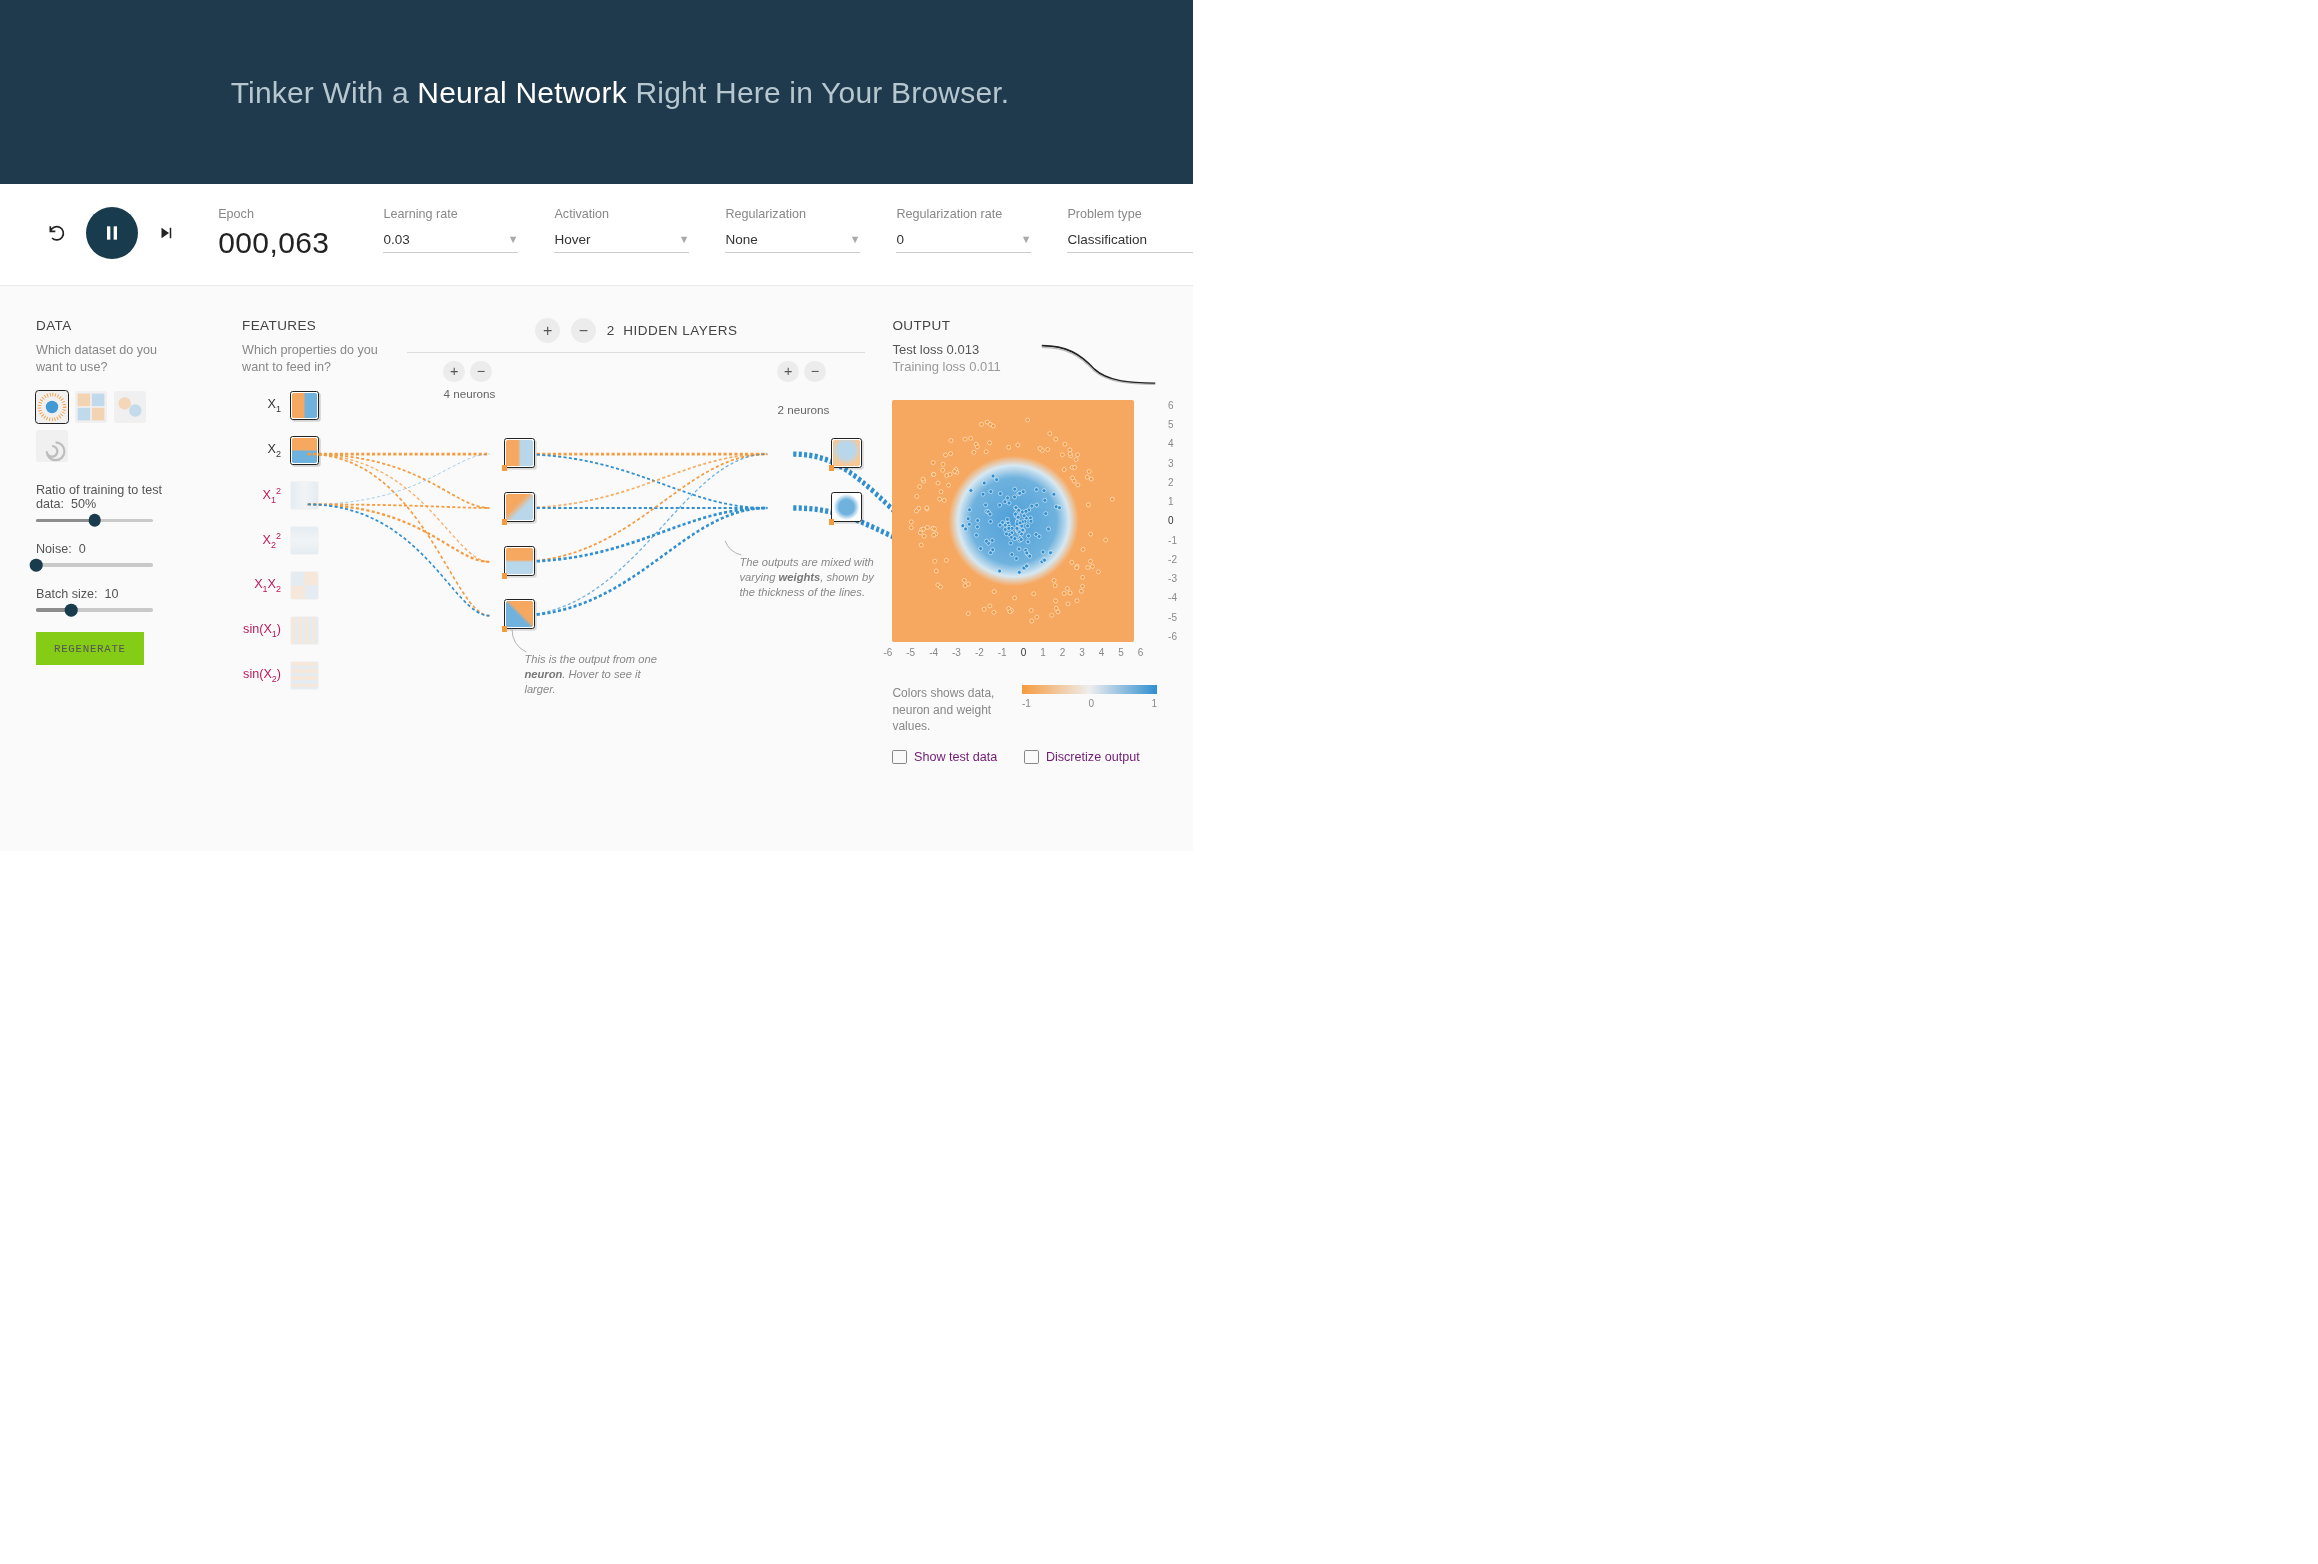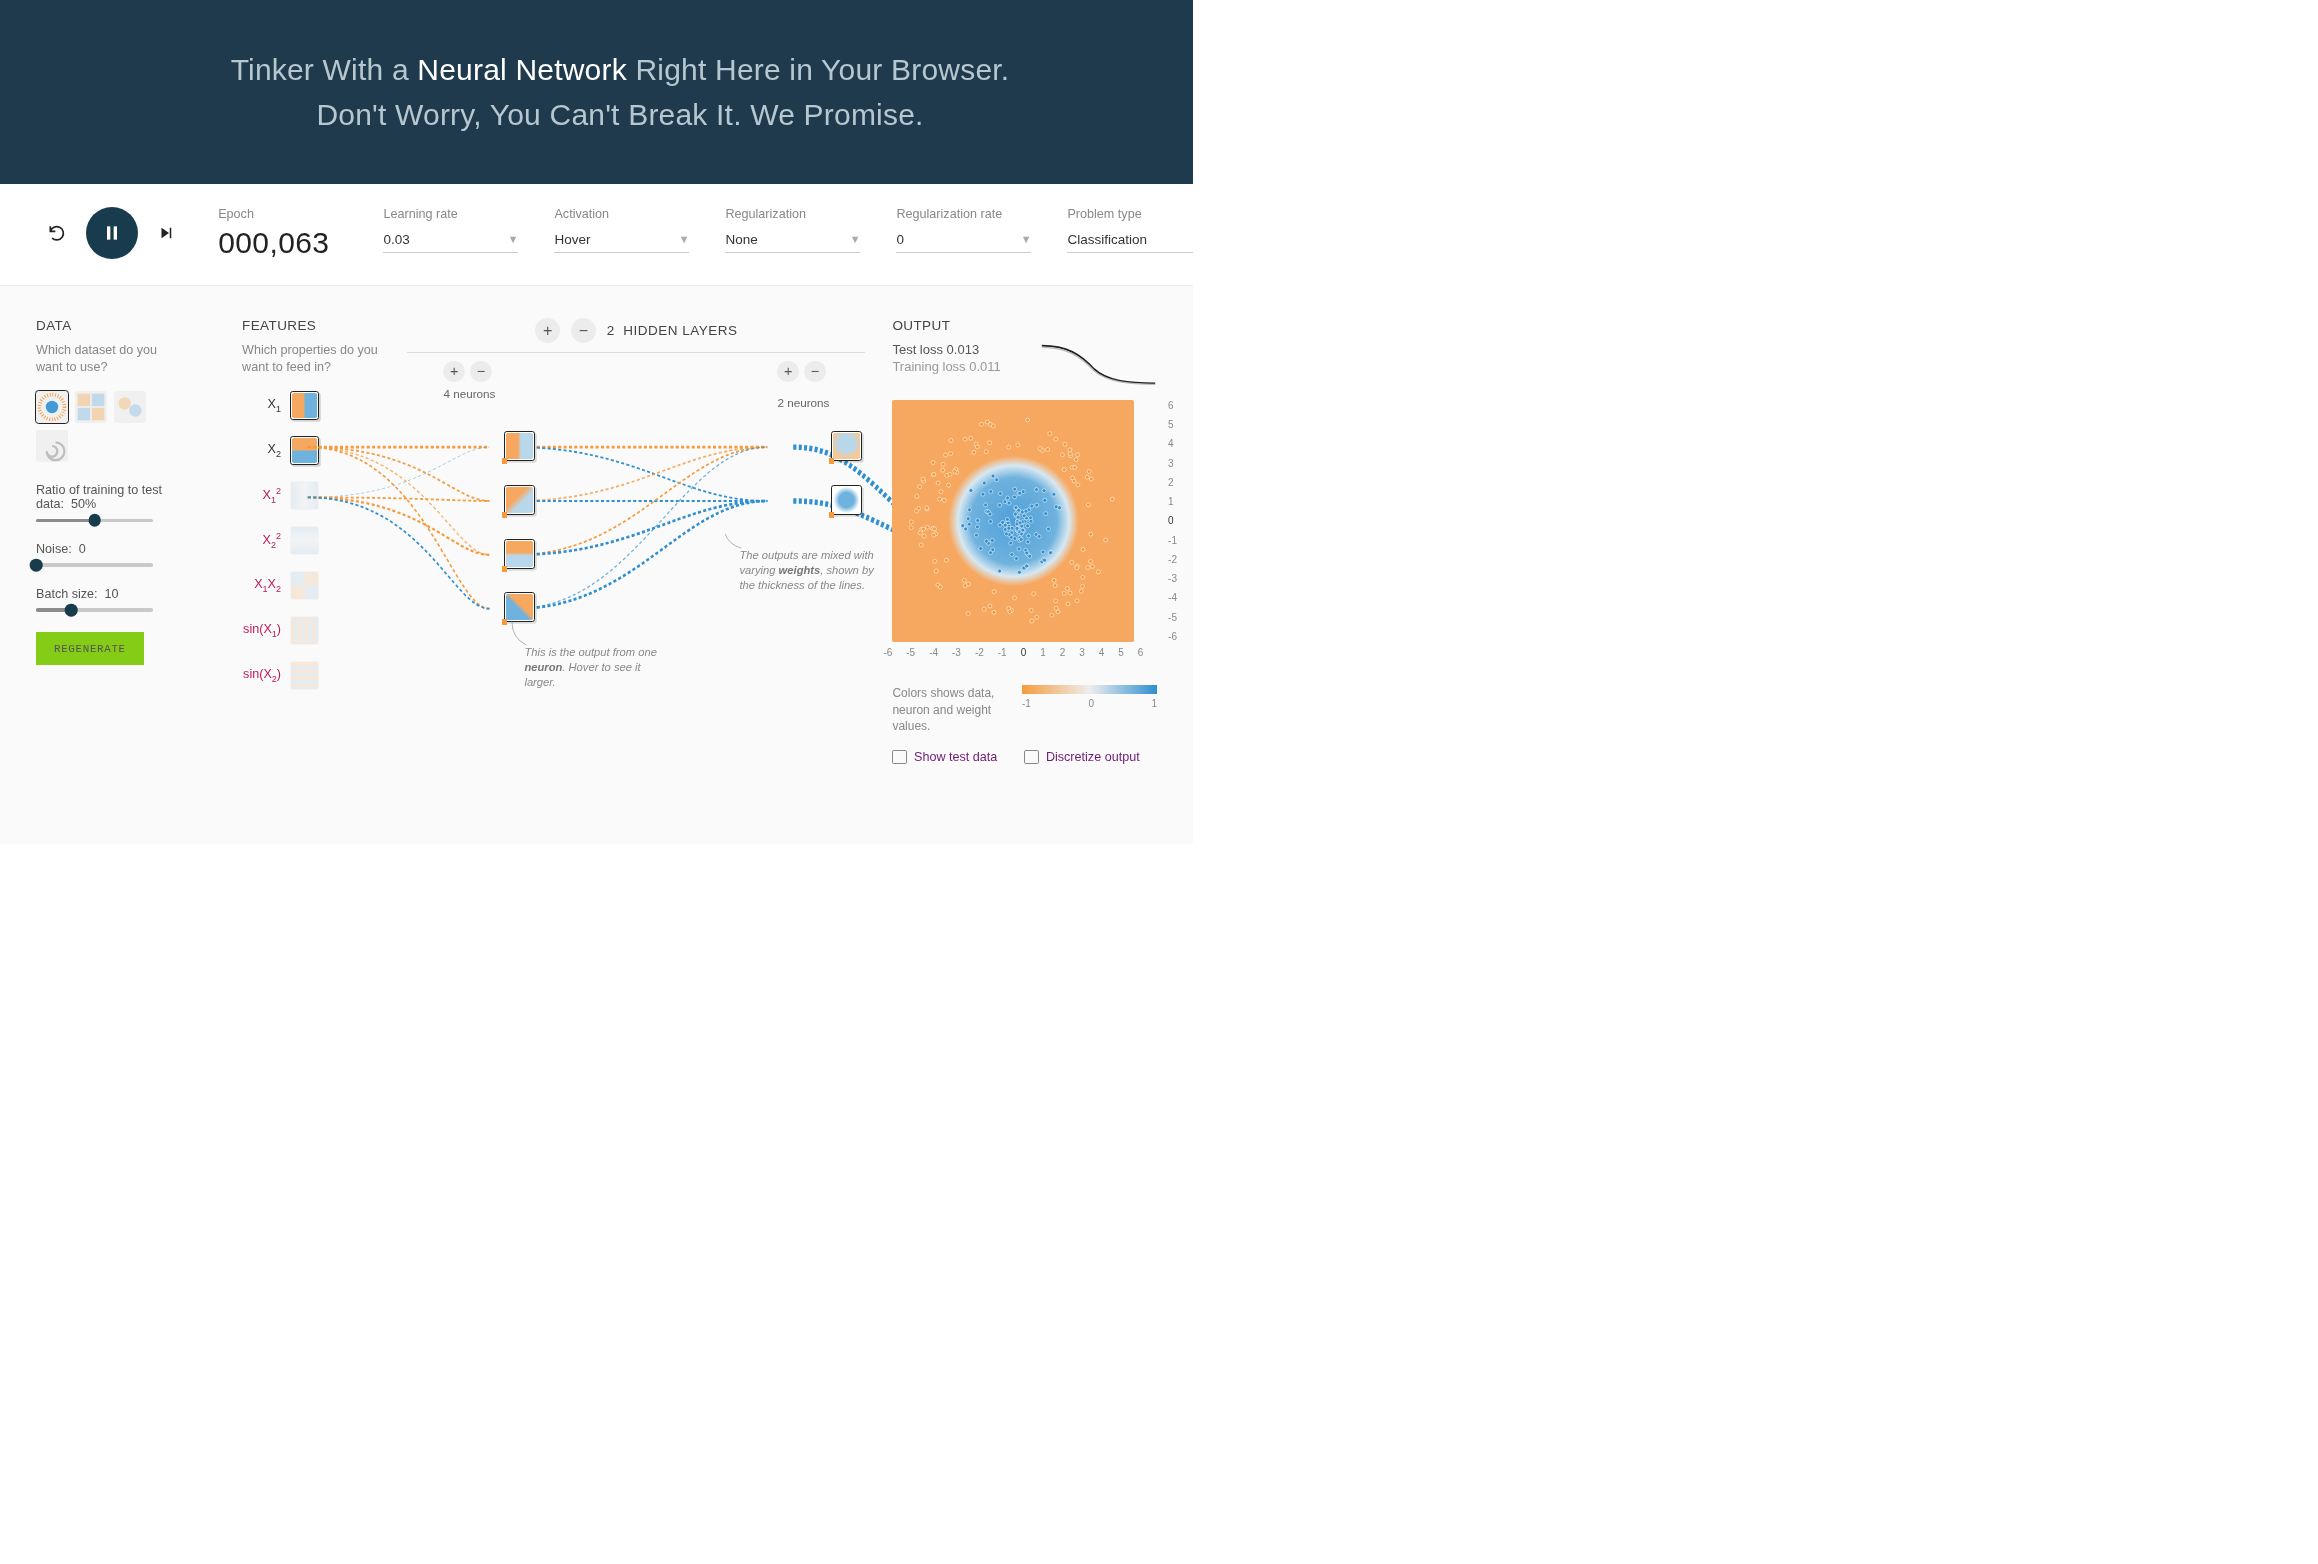--- a/index.html
+++ b/index.html
@@ -84,21 +84,20 @@
   .chk-box { width:14.4px; height:14.4px; border:1.3px solid #888; border-radius:1.8px;}
   
   .bias { position:absolute; width:5.4px; height:5.4px; background:#f59b3e; bottom:-3.6px; left:-3.6px;}
 </style>
 </head>
 <body>
 
 <div class="hero">
   <h1>
     <span>Tinker With a </span><span class="strong">Neural Network</span><span> Right Here in Your Browser.</span><br>
-    <span>Don't Worry, You Can't Break It. We Promise.</span>
   </h1>
 </div>
 
 <div class="top">
   <div class="play-group">
     <div class="icon-btn">
       <svg width="20" height="20" viewBox="0 0 24 24">
           <path fill="none" stroke="#222" stroke-width="2" d="M4 4v6h6M4 10a8 8 0 1 1 2 8"></path>
         </svg>
     </div>
@@ -286,21 +285,21 @@
           <div class="round-btn">+</div>
           <div class="round-btn">−</div>
         </div>
         <div class="layer-neurons" style="margin-top:5.4px;">4 neurons</div>
       </div>
       <div style="text-align:center">
         <div class="layer-ctrl">
           <div class="round-btn">+</div>
           <div class="round-btn">−</div>
         </div>
-        <div class="layer-neurons" style="margin-top:14px;">2 neurons</div>
+        <div class="layer-neurons" style="margin-top:21px;">2 neurons</div>
       </div>
     </div>
 
     <div class="net-canvas">
       <svg viewBox="0 0 600 460" preserveAspectRatio="none">
 
         <g stroke-dasharray="4 3" fill="none">
           <path d="M -130 38 C 20 38 60 38 108 38" stroke="#f59b3e" stroke-width="3"></path>
           <path d="M -130 38 C 20 38 60 98 108 98" stroke="#f59b3e" stroke-width="2"></path>
           <path d="M -130 38 C 20 38 60 158 108 158" stroke="#f59b3e" stroke-width="1.5" opacity=".8"></path>

